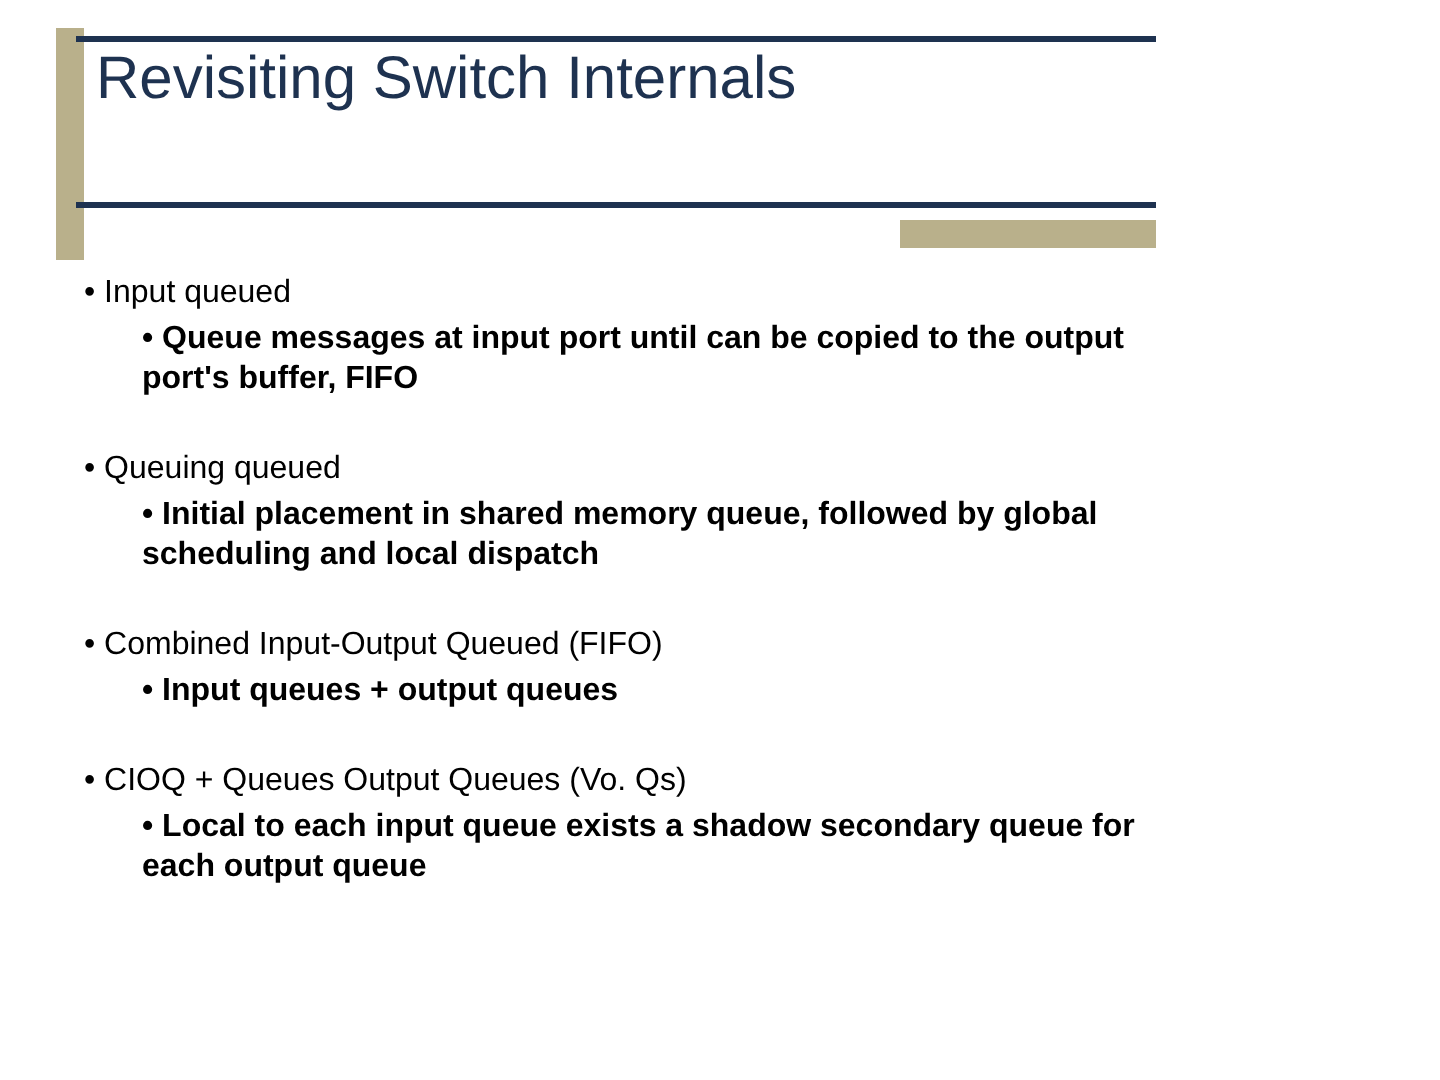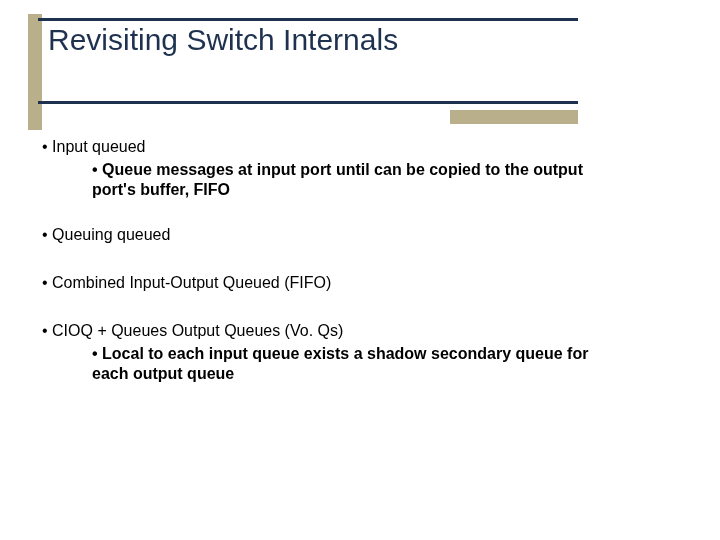--- a/index.html
+++ b/index.html
@@ -62,21 +62,21 @@
     right: 14px;
     top: 138px;
   }
   .l1 {
     font-size: 16px;
     margin: 0 0 4px 0;
   }
   .l2 {
     font-size: 16px;
     font-weight: 700;
-    margin: 0 0 0 50px;
+    margin: 0 0 0 29px;
     line-height: 1.25;
   }
   .gap { height: 26px; }
 </style>
 </head>
 <body>
 
 <div class="slide">
 
   <div class="deco-left-v"></div>
@@ -89,24 +89,26 @@
   </div>
 
   <div class="body">
 
     <div class="l1">• Input queued</div>
     <div class="l2">• Queue messages at input port until can be copied to the output port's buffer, FIFO</div>
 
     <div class="gap"></div>
 
     <div class="l1">• Queuing queued</div>
+    <div class="l2">• Initial placement in shared memory queue, followed by global scheduling and local dispatch</div>
 
     <div class="gap"></div>
 
     <div class="l1">• Combined Input-Output Queued (FIFO)</div>
+    <div class="l2">• Input queues + output queues</div>
 
     <div class="gap"></div>
 
     <div class="l1">• CIOQ + Queues Output Queues (Vo. Qs)</div>
     <div class="l2">• Local to each input queue exists a shadow secondary queue for each output queue</div>
 
   </div>
 
 </div>
 

